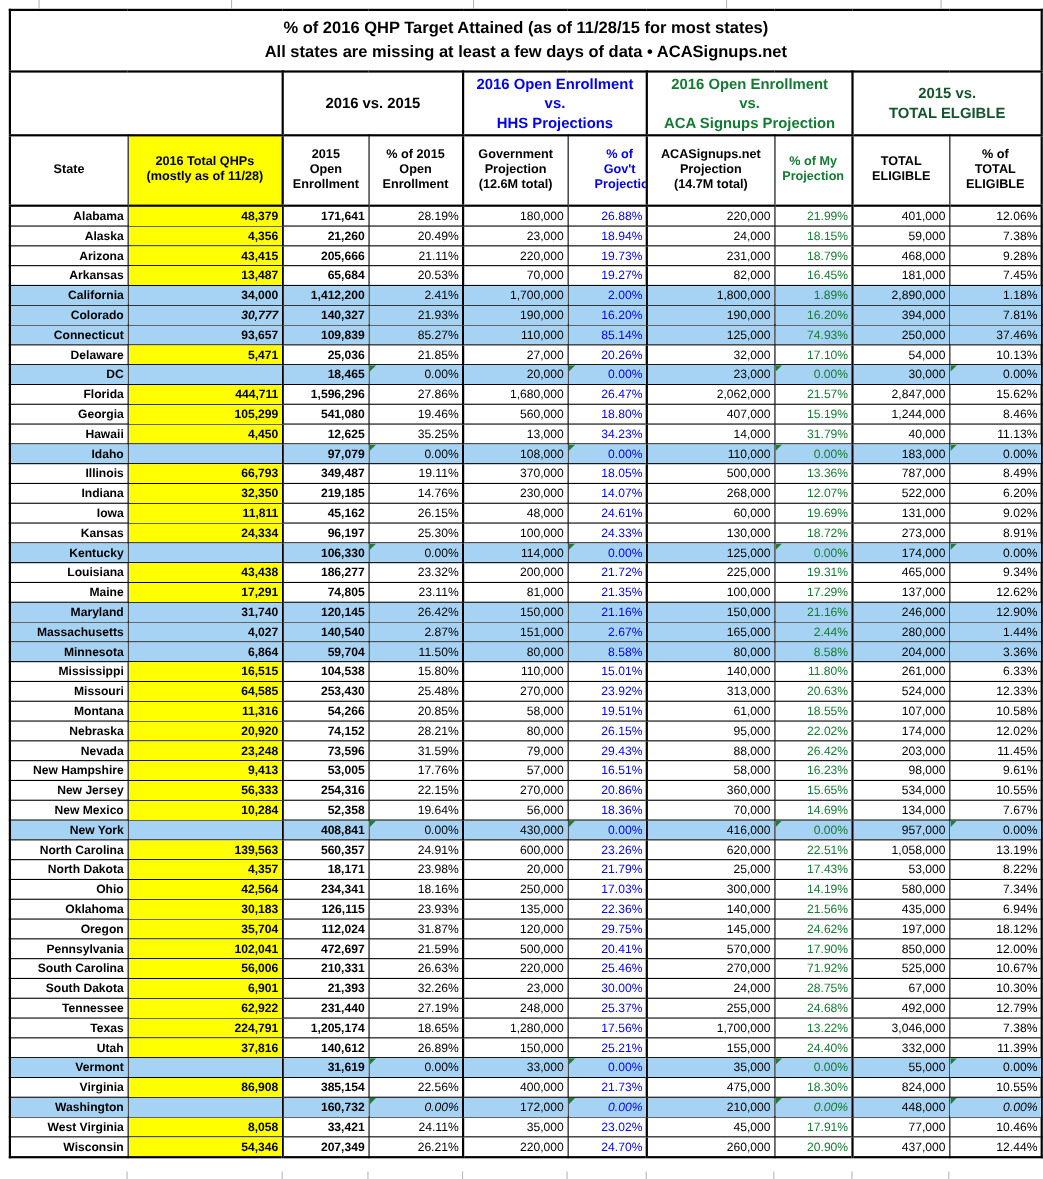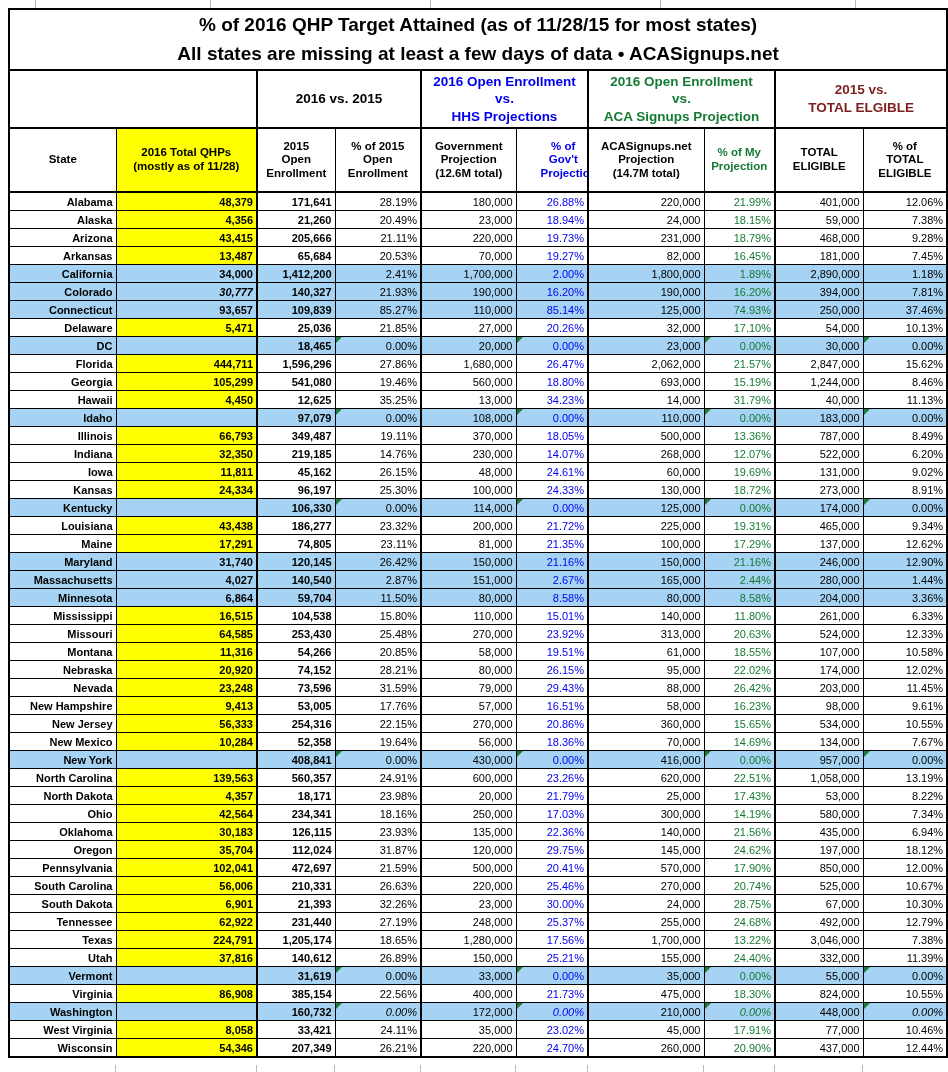--- a/index.html
+++ b/index.html
@@ -9,21 +9,21 @@
   }
   .stub{position:absolute;width:1px;background:#b8b8b8;}
   table{
     border-collapse:collapse;table-layout:fixed;
     position:absolute;left:8px;top:8px;width:938px;
     border:2px solid #000;
   }
   td,th{border:1px solid #000;overflow:hidden;}
   th{white-space:pre-line;background:#fff;font-weight:bold;vertical-align:middle;}
   .title-cell{
-    height:52px;font-size:19px;text-align:center;line-height:1.5;
+    height:52px;font-size:15px;text-align:center;line-height:1.5;
     border-bottom:2px solid #000;
   }
   .group-row th{
     height:54px;font-size:13.5px;text-align:center;line-height:1.3;
     border-bottom:2px solid #000;
   }
   .group-row th.gb{border-left:2px solid #000;}
   .head-row th{
     height:60px;font-size:11.5px;text-align:center;line-height:1.18;
     border-bottom:2px solid #000;
@@ -70,21 +70,21 @@
     </tr>
     <tr class="group-row" id="group-row">
       <th colspan="2"></th>
     <th colspan="2" class="gb" style="color: rgb(0, 0, 0);">2016 vs. 2015</th>
         <th colspan="2" class="gb" style="color: rgb(0, 0, 238);">2016 Open Enrollment
 vs.
 HHS Projections</th>
         <th colspan="2" class="gb" style="color: rgb(21, 122, 51);">2016 Open Enrollment
 vs.
 ACA Signups Projection</th>
-        <th colspan="2" class="gb" style="color: #7f1d1d;">2015 vs.
+        <th colspan="2" class="gb" style="color: #14532d;">2015 vs.
 TOTAL ELGIBLE</th>
       </tr>
     <tr class="head-row" id="head-row">
         <th>State</th>
         <th class="yellow">2016 Total QHPs
 (mostly as of 11/28)</th>
         <th>2015
 Open
 Enrollment</th>
         <th>% of 2015
@@ -228,21 +228,21 @@
         <td>2,847,000</td>
         <td>15.62%</td>
       </tr>
       <tr class="">
         <td class="state">Georgia</td>
         <td class="b yellow">105,299</td>
         <td class="b">541,080</td>
         <td>19.46%</td>
         <td>560,000</td>
         <td class="c-blue">18.80%</td>
-        <td>693,000</td>
+        <td>407,000</td>
         <td class="c-green">15.19%</td>
         <td>1,244,000</td>
         <td>8.46%</td>
       </tr>
       <tr class="">
         <td class="state">Hawaii</td>
         <td class="b yellow">4,450</td>
         <td class="b">12,625</td>
         <td>35.25%</td>
         <td>13,000</td>
@@ -565,21 +565,21 @@
         <td>12.00%</td>
       </tr>
       <tr class="">
         <td class="state">South Carolina</td>
         <td class="b yellow">56,006</td>
         <td class="b">210,331</td>
         <td>26.63%</td>
         <td>220,000</td>
         <td class="c-blue">25.46%</td>
         <td>270,000</td>
-        <td class="c-green">20.74%</td>
+        <td class="c-green">71.92%</td>
         <td>525,000</td>
         <td>10.67%</td>
       </tr>
       <tr class="">
         <td class="state">South Dakota</td>
         <td class="b yellow">6,901</td>
         <td class="b">21,393</td>
         <td>32.26%</td>
         <td>23,000</td>
         <td class="c-blue">30.00%</td>

